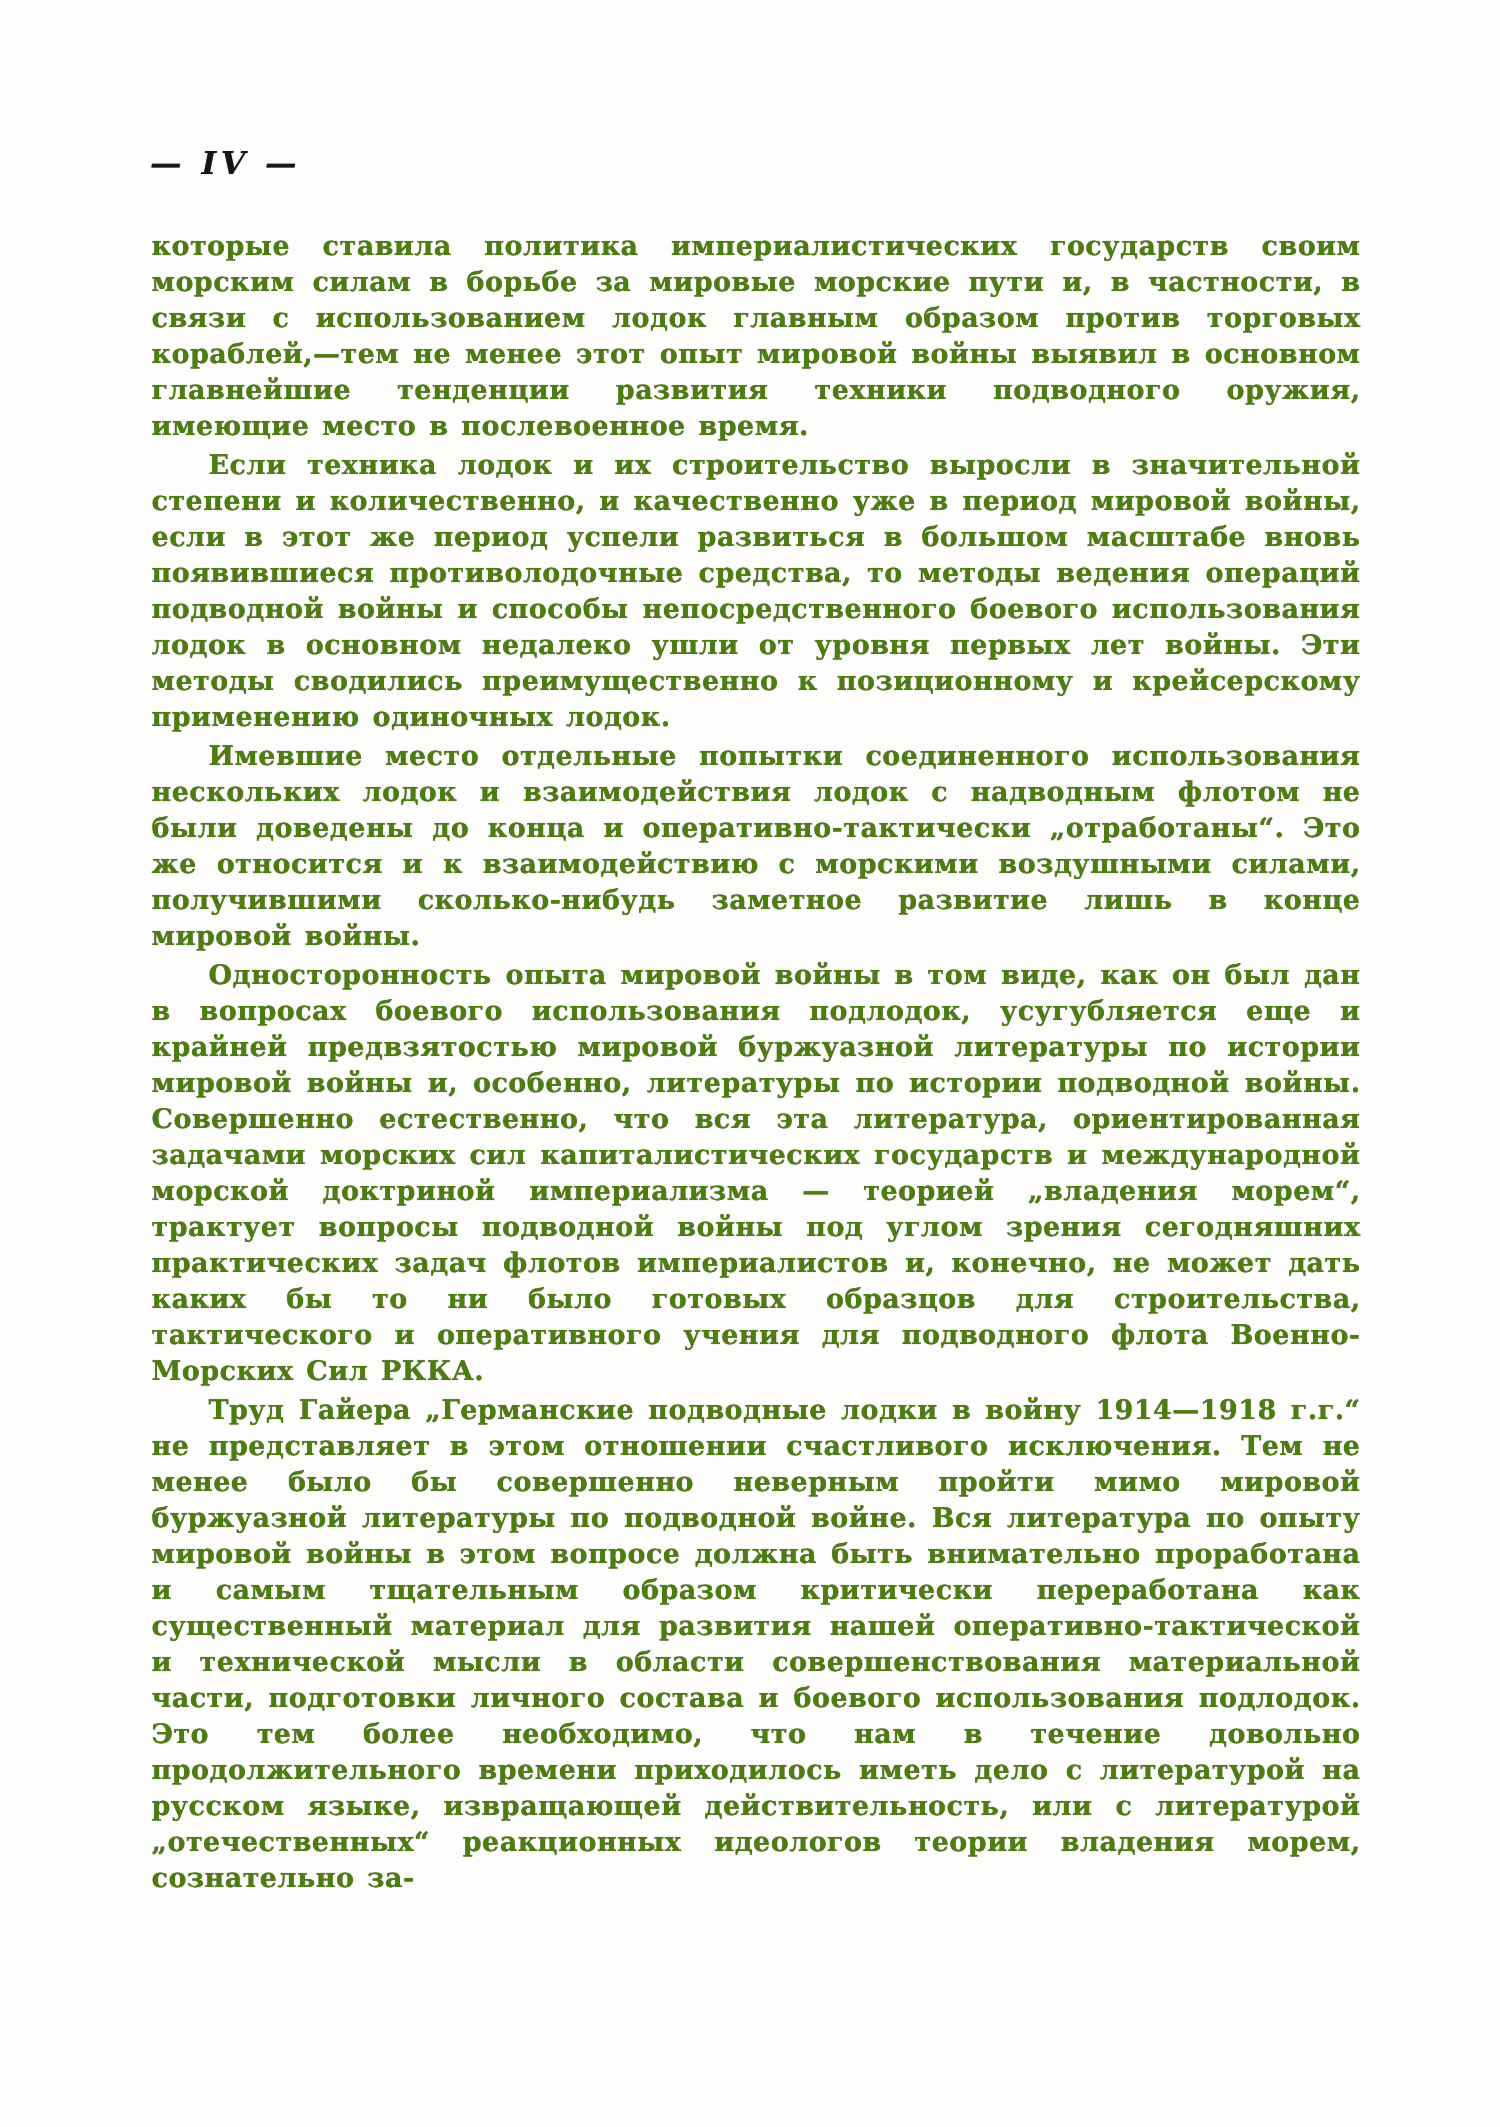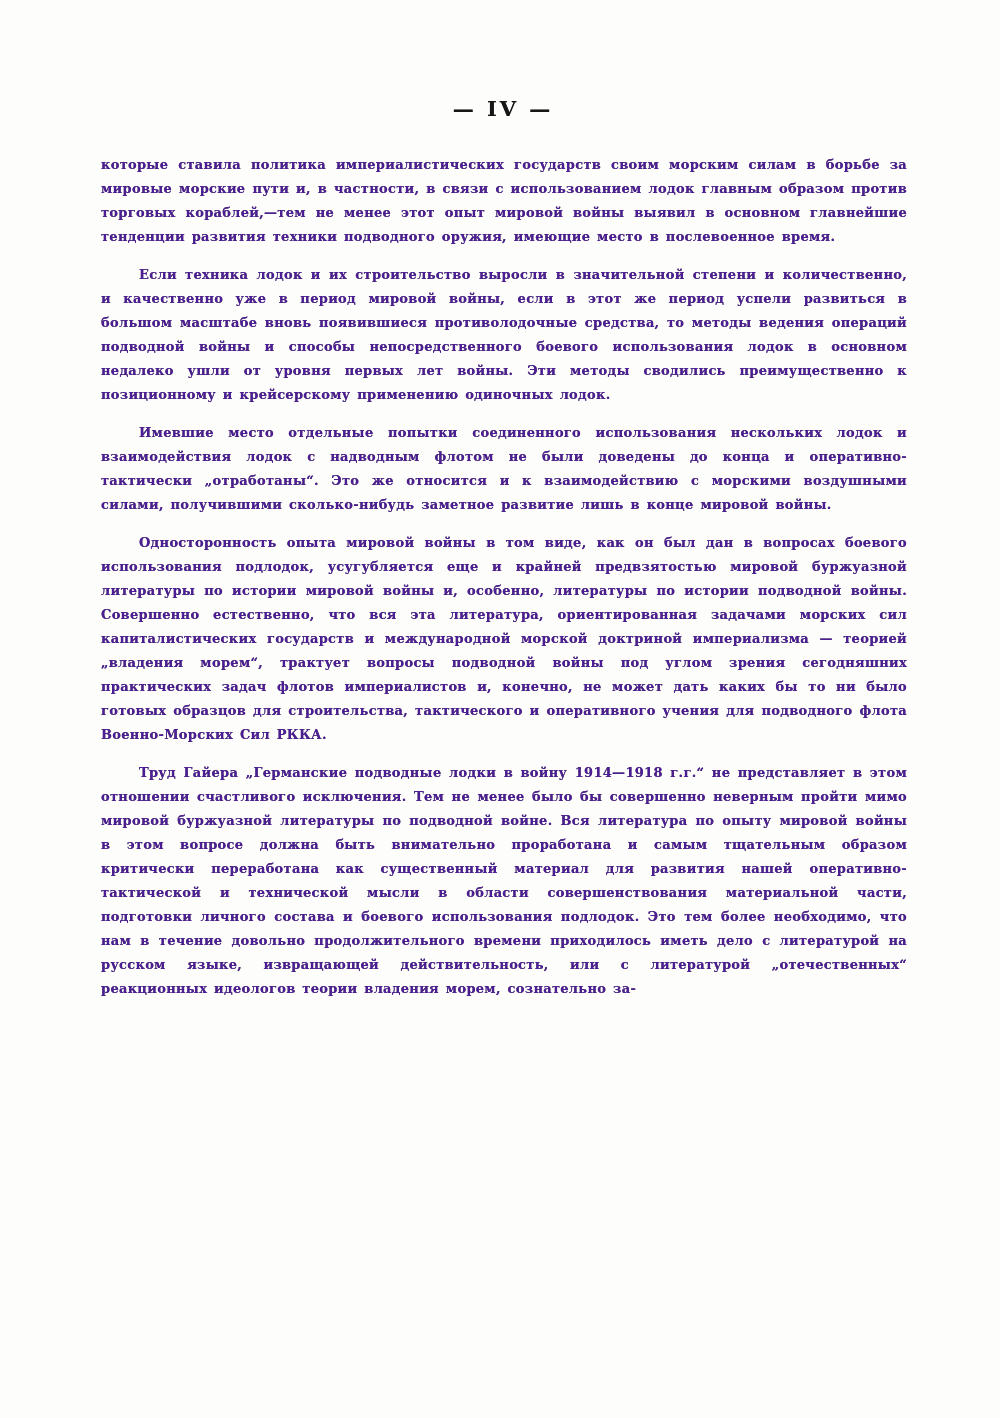--- a/index.html
+++ b/index.html
@@ -16,44 +16,44 @@
     color: #1d1d1d;
     font-family: "DejaVu Serif", "Liberation Serif", serif;
     font-weight: 700;
     -webkit-font-smoothing: antialiased;
   }
   .page-number {
     position: absolute;
     top: 96px;
     left: 100px;
     width: 806px;
-    text-align: center;
     font-size: 21px;
     letter-spacing: 3px;
     color: #161616;
     text-shadow: 0 0 0.5px rgba(25,25,25,0.65);
+    font-style: italic;
   }
   .text-block {
     position: absolute;
     top: 153px;
     left: 101px;
     width: 806px;
-    font-size: 13px;
+    font-size: 18px;
     line-height: 24px;
     text-align: justify;
     letter-spacing: 0.3px;
     word-spacing: 2px;
-    color: #4c1d95;
+    color: #4d7c0f;
     text-shadow: 0 0 0.55px rgba(25,25,25,0.7);
   }
   .para {
     margin: 0;
     padding: 0;
   }
-  .para + .para { margin-top: 14px; }
+  .para + .para { margin-top: 2px; }
   .para.indent { text-indent: 38px; }
   .para.gap { }
 </style>
 </head>
 <body>
 
 <div class="scan-page">
   <div class="page-number">— IV —</div>
 
   <div class="text-block">

